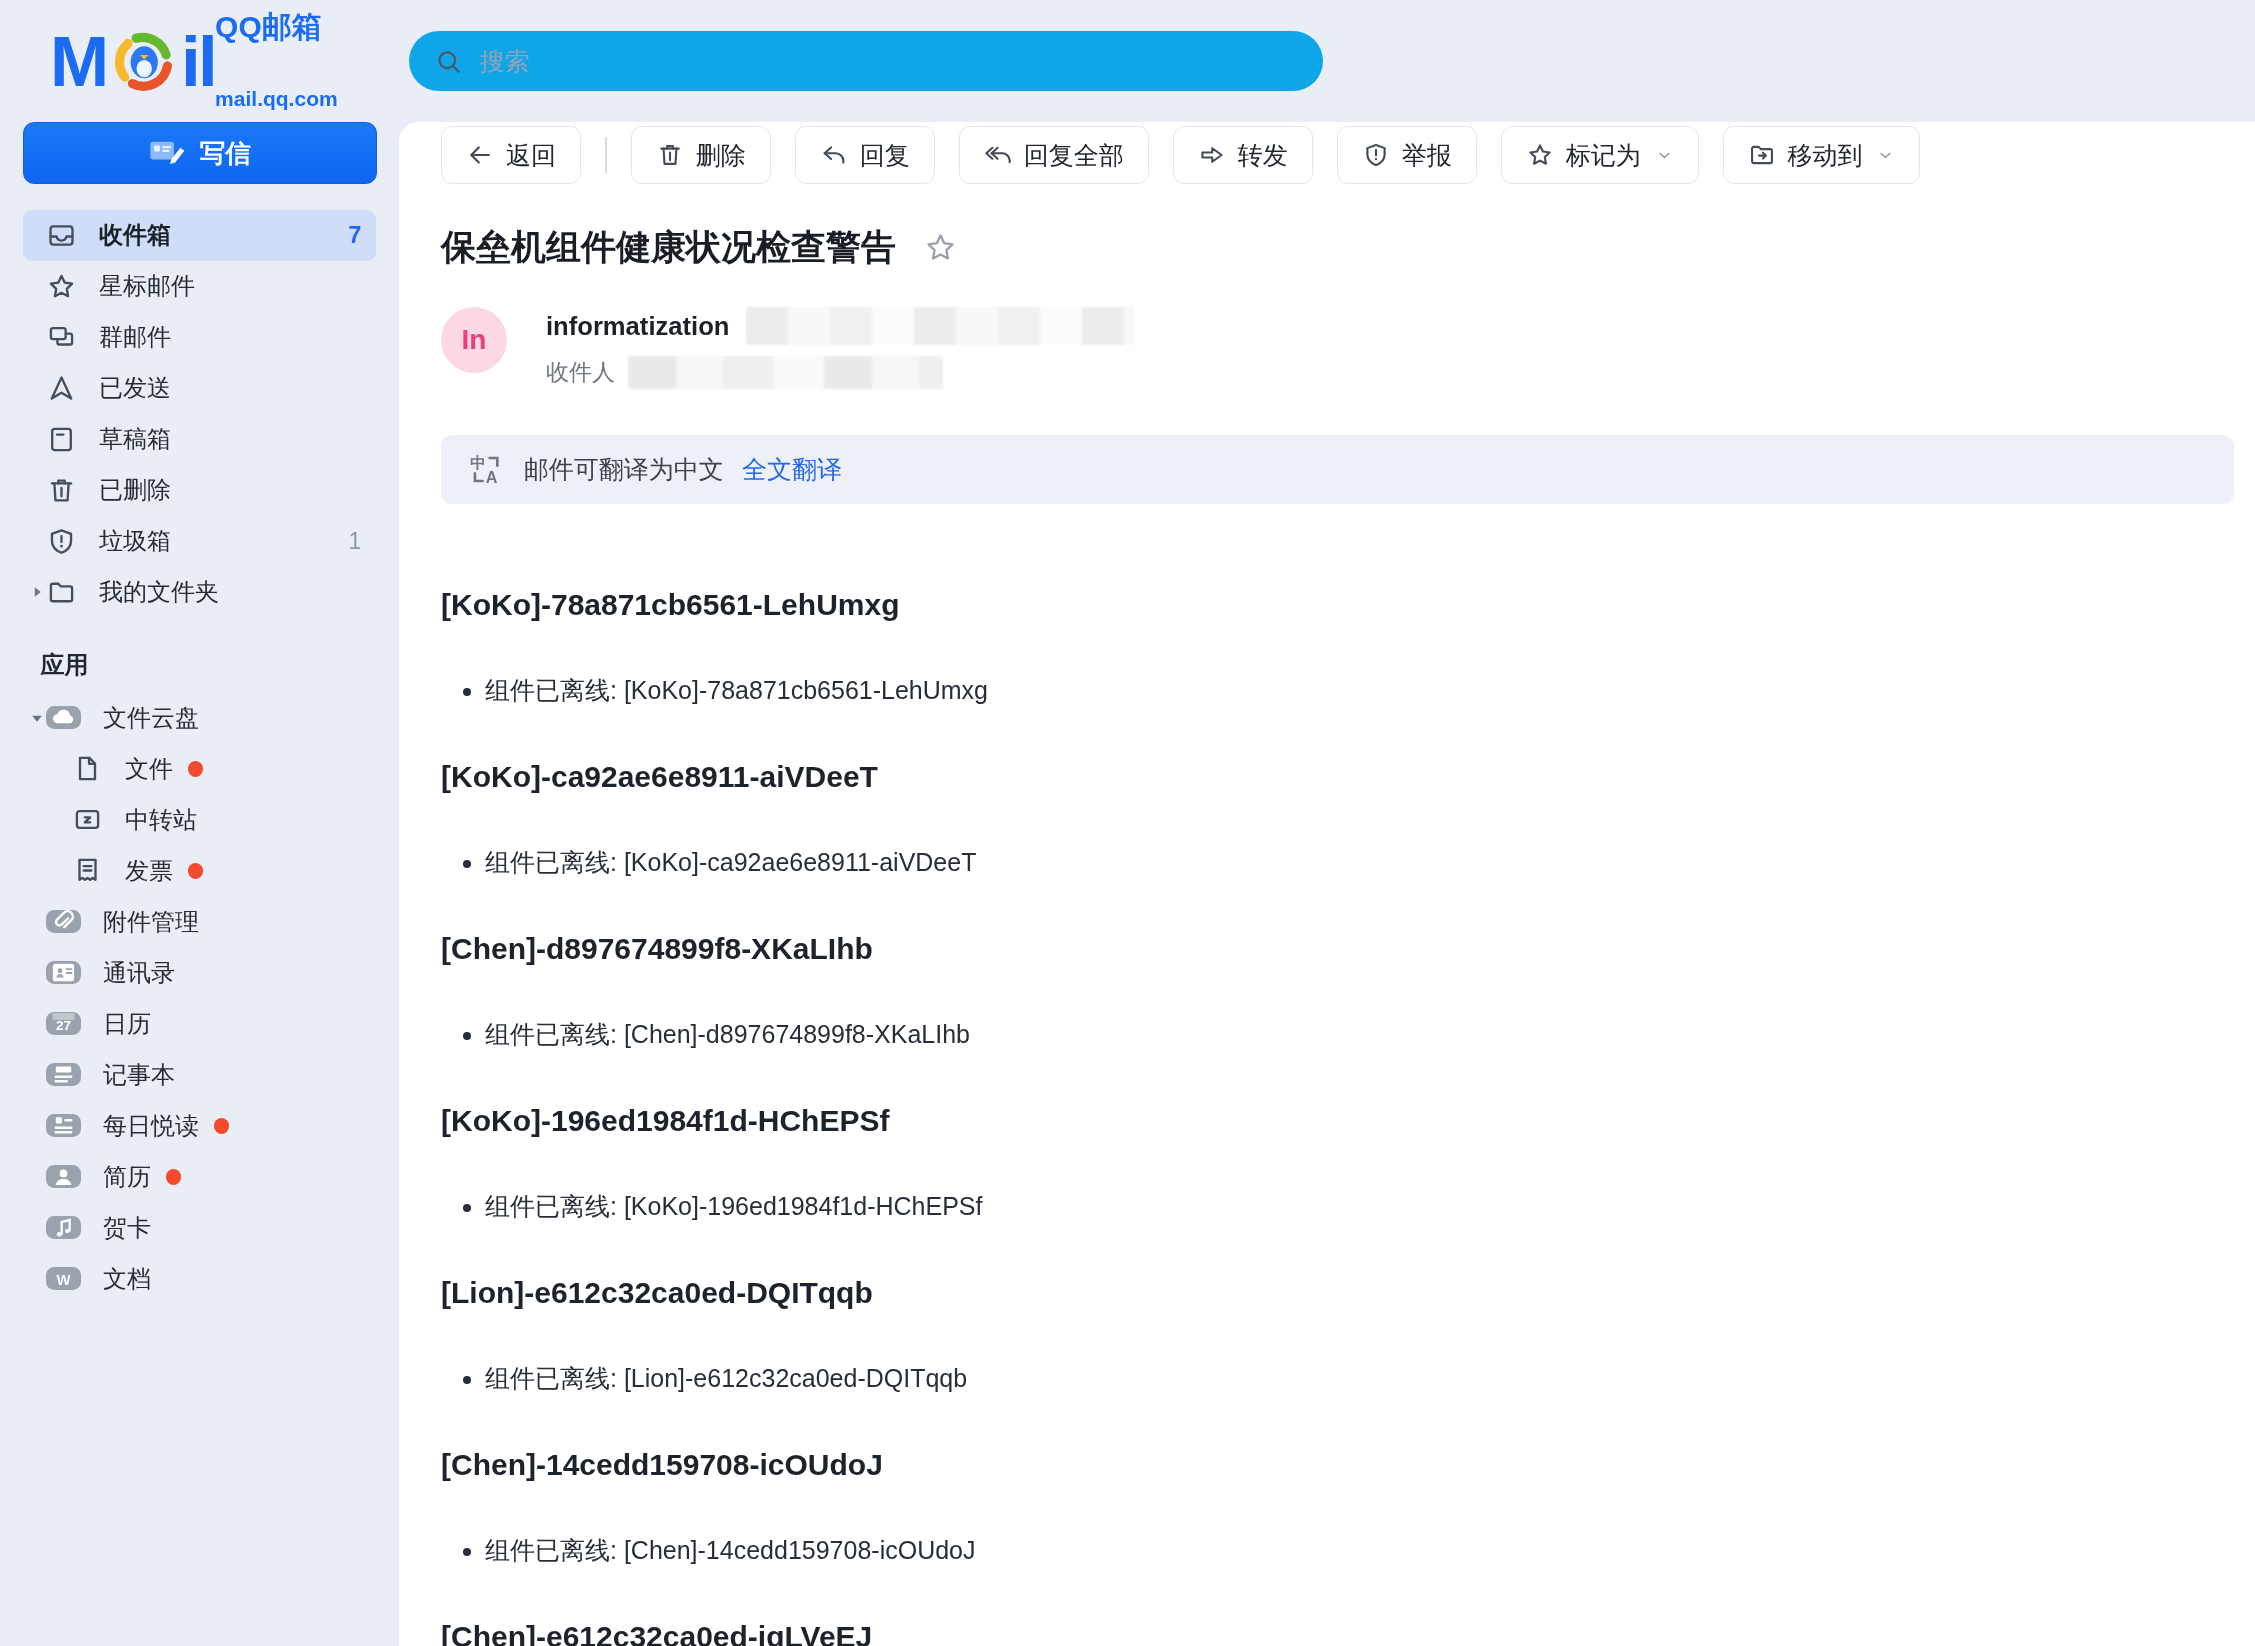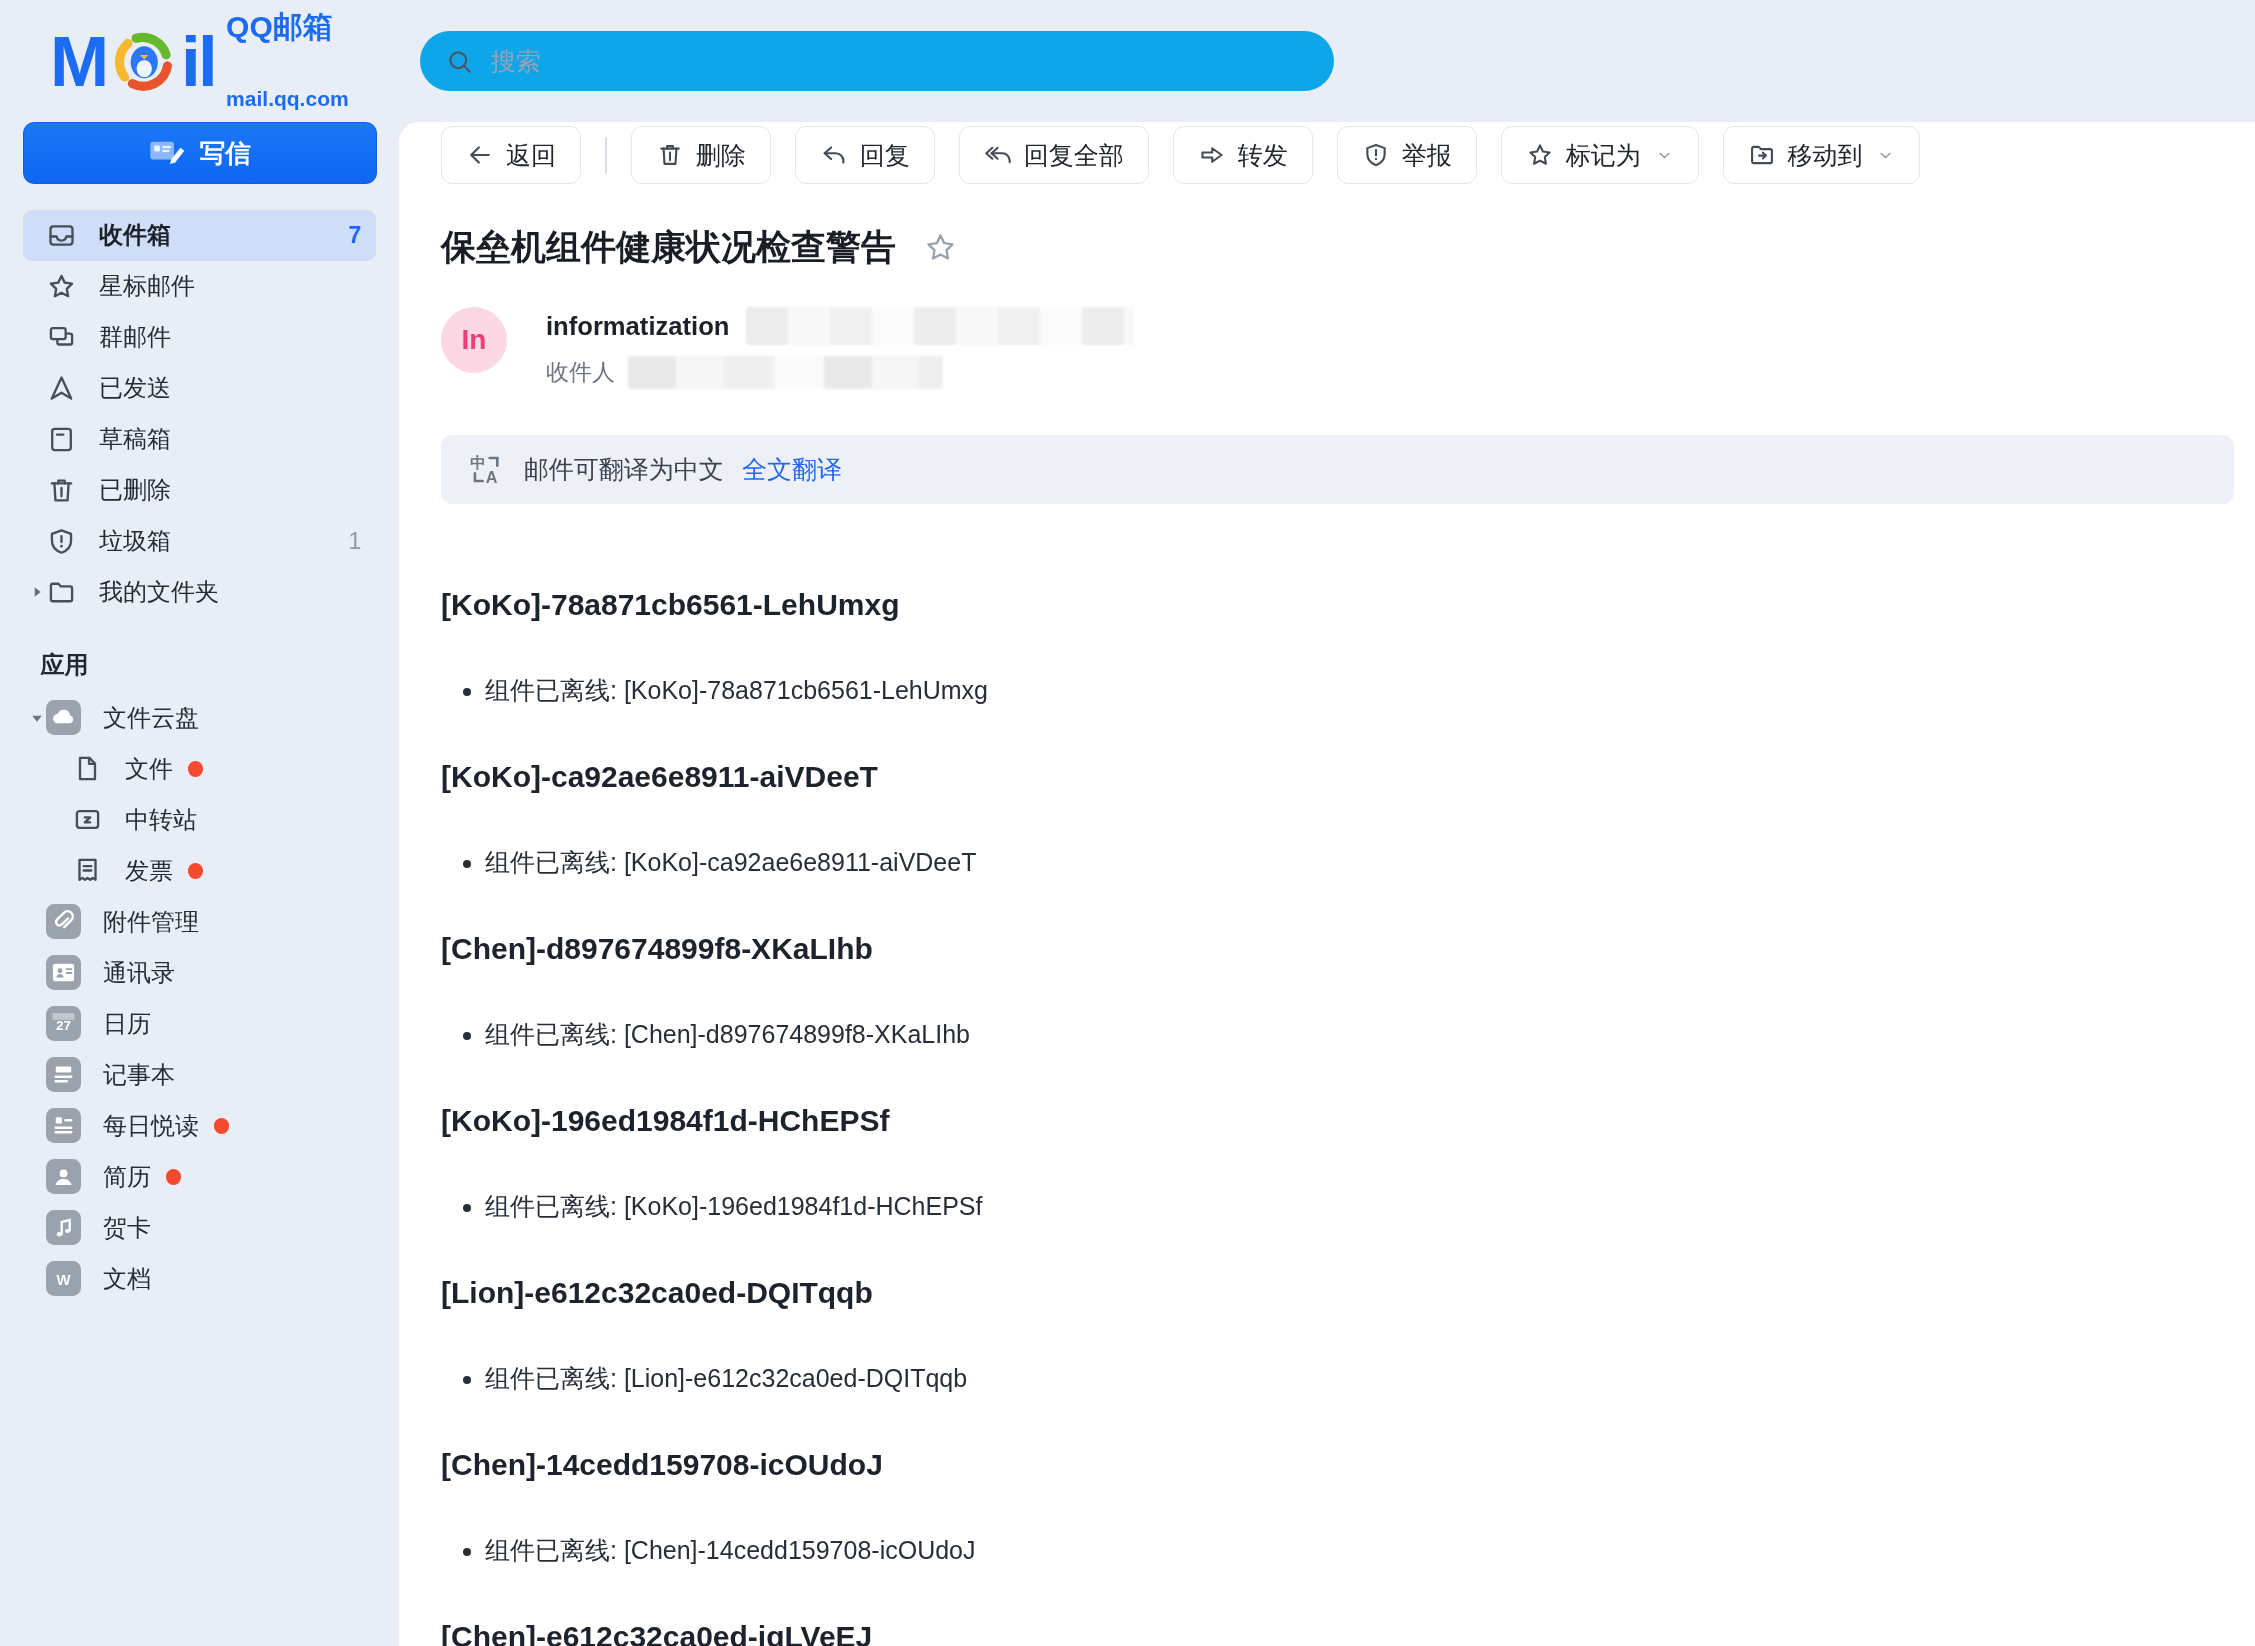--- a/index.html
+++ b/index.html
@@ -11,21 +11,21 @@
     color:#222834;
     -webkit-font-smoothing:antialiased;
   }
   .page { width:100%; height:100%; display:flex; flex-direction:column; }
 
   
   .topbar { height:122px; flex:0 0 auto; display:flex; align-items:center; }
   .logo { margin-left:50px; display:flex; align-items:center; cursor:pointer; }
   .logo-m,.logo-il { font-size:71px; font-weight:800; color:#1b6cf3; letter-spacing:-2.7px; line-height:1; }
   .logo-badge { width:71px; height:71px; margin:0 1.8px; }
-  .logo-right { display:flex; flex-direction:column; margin-left:11px; line-height:1.08;gap:44px; }
+  .logo-right { display:flex; flex-direction:column; line-height:1.08;gap:44px; }
   .logo-service { font-size:30px; font-weight:800; color:#1b6cf3; }
   .logo-domain { font-size:21px; font-weight:700; color:#1b6cf3; }
   .search { margin-left:71px; width:914px; height:60px; border-radius:30px; background:#0ea5e9;
             display:flex; align-items:center; padding:0 25.6px; gap:14.6px; }
   .search svg { width:29px; height:29px; color:#4d5665; flex:0 0 auto; }
   .search input { border:0; outline:0; background:transparent; font-size:25px; color:#39414e; width:100%;
                   font-family:inherit; }
   .search input::placeholder { color:#9aa3b1; }
 
   
@@ -39,21 +39,21 @@
              gap:13.7px; cursor:pointer; font-family:inherit; }
   .compose svg { width:37px; height:30px; }
   #folders { margin-top:25.6px; }
   .srow { height:51px; margin:0 23px; border-radius:9.1px; display:flex; align-items:center;
           padding:0 14.6px 0 23px; position:relative; font-size:24px; color:#262c36; cursor:pointer; }
   .srow.indent { padding-left:49px; }
   .srow.active { background:#cfddf6; font-weight:700; color:#1b212b; }
   .caret { position:absolute; left:3.7px; width:20px; height:20px; color:#6a7381; }
   .sicon { width:31px; height:31px; color:#454e5a; display:flex; flex:0 0 auto; }
   .sicon svg { width:100%; height:100%; }
-  .appicon { width:35px; height:35px; border-radius:8.2px; background:#99a2ad; display:flex;
+  .appicon { width:35px; height:23px; border-radius:8.2px; background:#99a2ad; display:flex;
              align-items:center; justify-content:center; flex:0 0 auto; }
   .appicon svg { width:31px; height:31px; }
   .slabel { margin-left:22px; flex:0 0 auto; }
   .sspace { flex:1; }
   .scount { font-size:23px; }
   .scount.blue { color:#1f66f2; font-weight:700; }
   .scount.gray { color:#8f98a5; font-weight:400; }
   .dot { width:15.5px; height:15.5px; background:#f54a2d; border-radius:50%; margin-left:14.6px; flex:0 0 auto; }
   .apps-header { margin:31px 23px 12.8px; padding-left:17.4px; font-size:24px; font-weight:700;
                  color:#222831; line-height:31px; }

